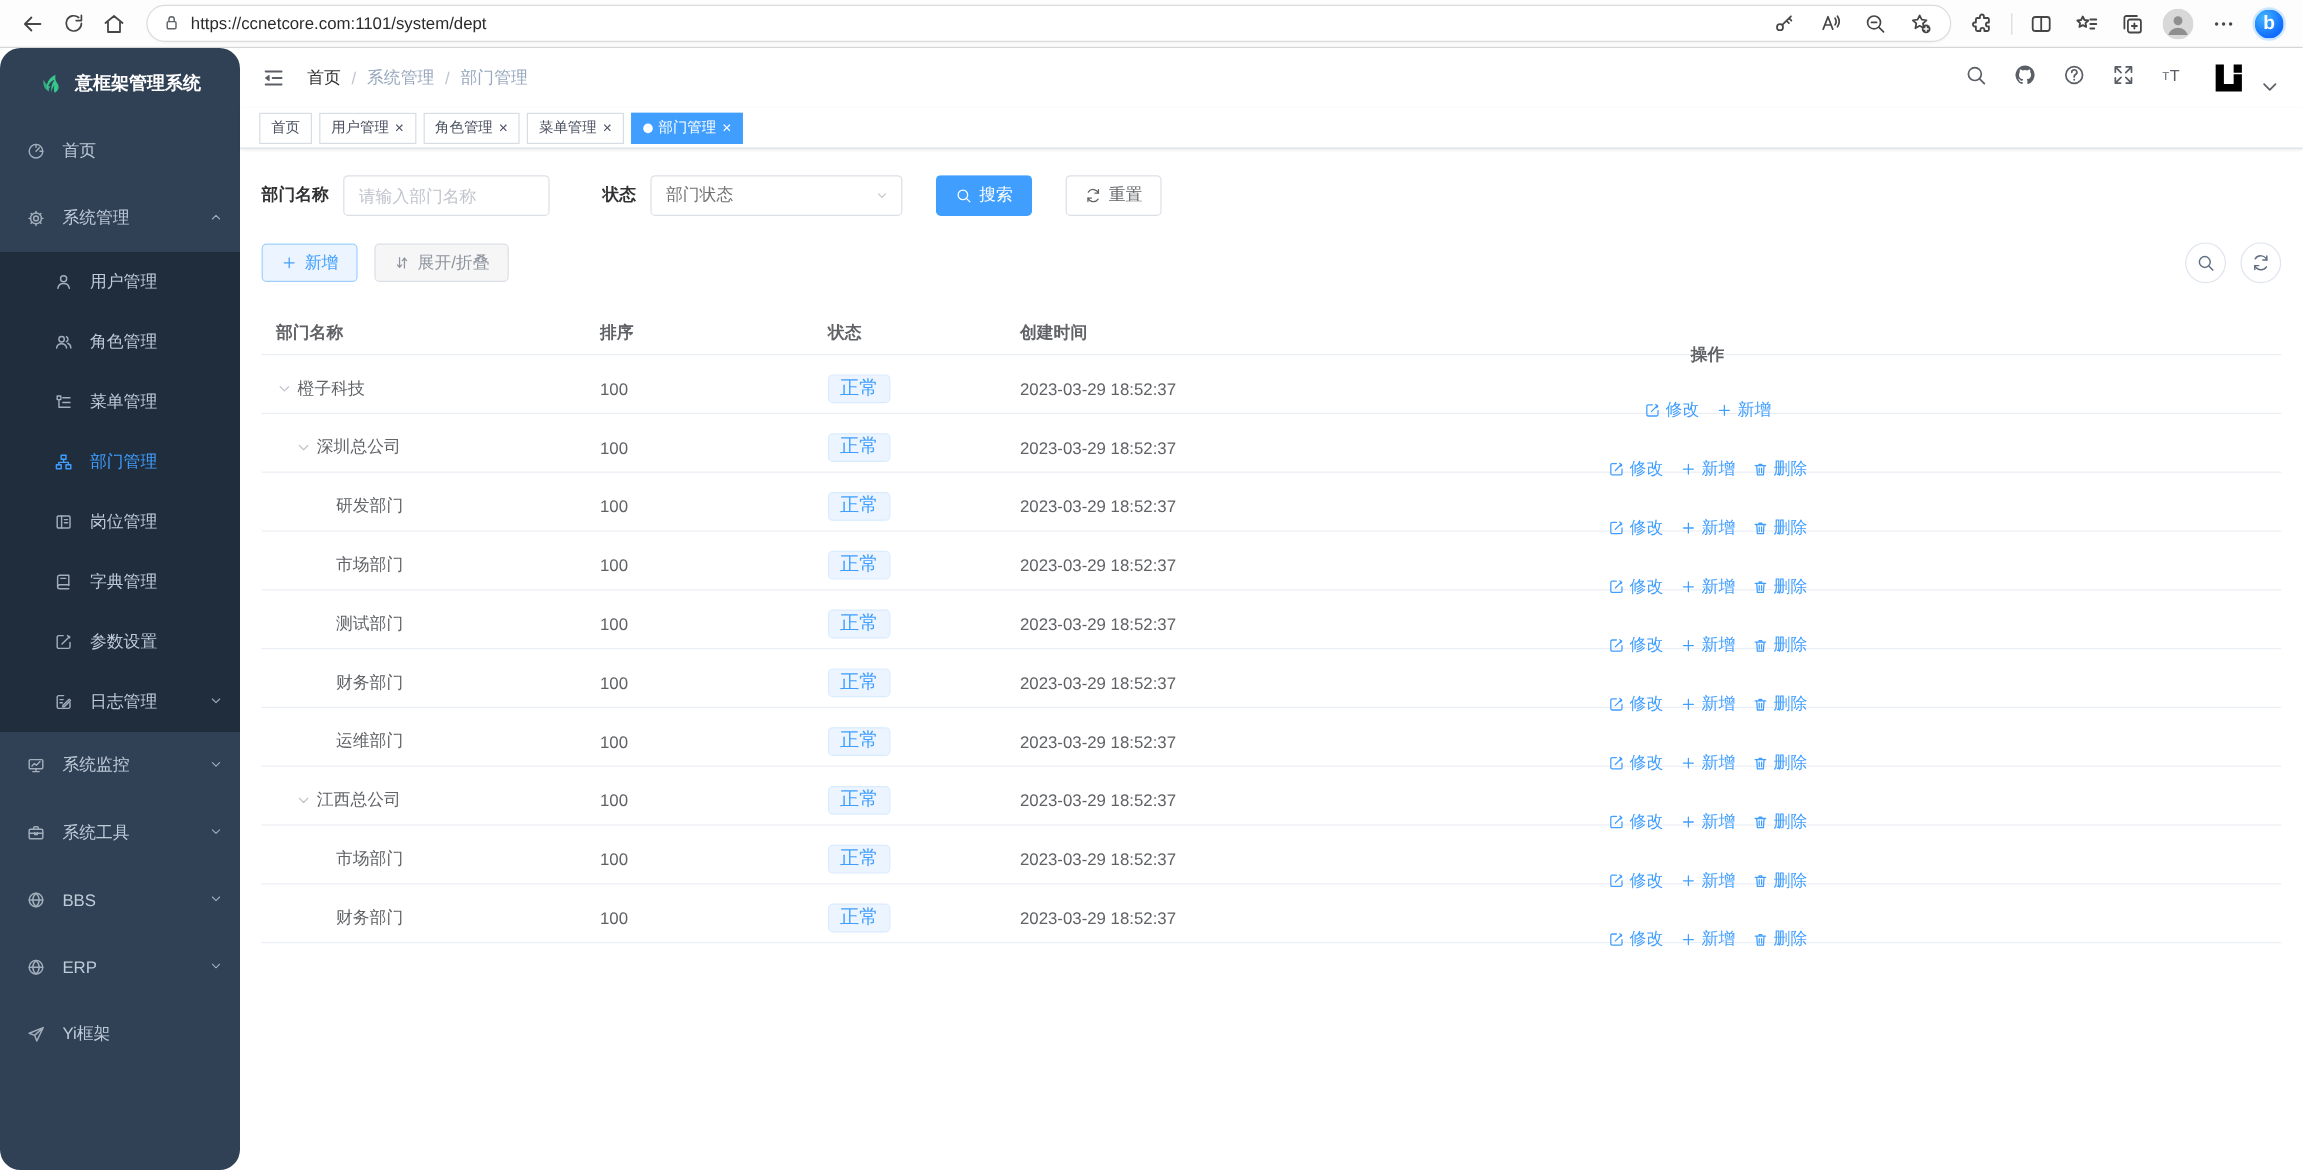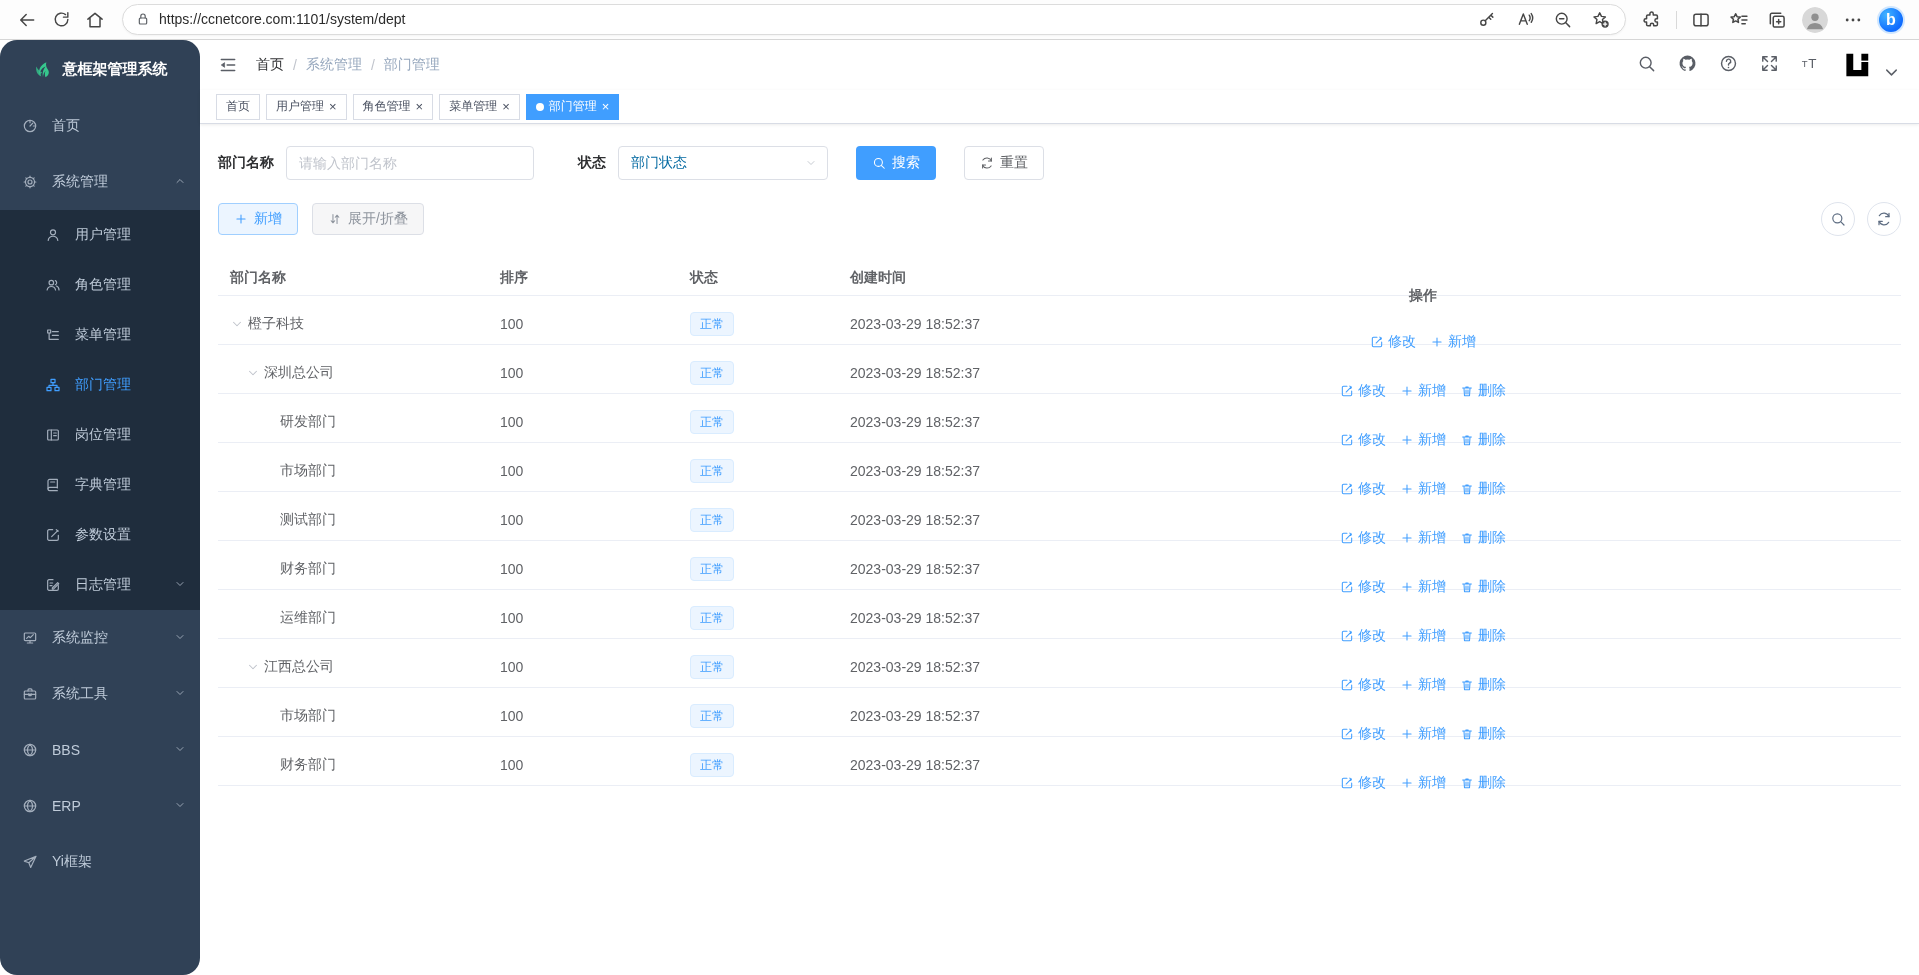--- a/index.html
+++ b/index.html
@@ -60,27 +60,27 @@
   .tab { height:26px; display:inline-flex; align-items:center; gap:5px; padding:0 9px;
     border:1px solid #d8dce5; background:#fff; color:#495060; font-size:12px; cursor:pointer; }
   .tab .dot { width:8px; height:8px; border-radius:50%; background:#fff; }
   .tab .x { font-size:13px; line-height:1; }
   .tab.active { background:#409eff; border-color:#409eff; color:#fff; }
 
   
   .content { flex:1; padding:18px; overflow:hidden; }
   .filters { display:flex; align-items:center; margin:4px 0 22px; }
   .f-label { font-size:14px; font-weight:bold; color:#303133; margin-right:12px; }
-  .inp { width:248px; height:34px; border:1px solid #dcdfe6; border-radius:4px;
+  .inp { width:172px; height:34px; border:1px solid #dcdfe6; border-radius:4px;
     padding:0 12px; font-size:14px; color:#606266; outline:none;
     font-family:"Liberation Sans","DejaVu Sans",sans-serif; }
   .inp::placeholder { color:#c0c4cc; }
   .gap40 { width:44px; }
   .sel { width:210px; height:34px; border:1px solid #dcdfe6; border-radius:4px;
-    padding:0 10px 0 12px; font-size:14px; color:#0369a1; display:flex; align-items:center;
+    padding:0 10px 0 12px; font-size:14px; color:#737373; display:flex; align-items:center;
     cursor:pointer; }
   .sel .chev { margin-left:auto; color:#c0c4cc; }
   .btn { height:34px; border-radius:4px; display:inline-flex; align-items:center; gap:6px;
     padding:0 15px; font-size:14px; cursor:pointer; border:1px solid transparent; }
   .btn-primary { background:#409eff; color:#fff; margin-left:28px; }
   .btn-plain { background:#fff; color:#606266; border-color:#dcdfe6; margin-left:28px; }
   .toolbar { display:flex; align-items:center; margin-bottom:14px; }
   .btn-addlight { height:32px; background:#ecf5ff; border-color:#a0cfff; color:#409eff; }
   .btn-gray { height:32px; background:#f6f6f7; border-color:#dcdfe6; color:#8f959e; margin-left:14px; }
   .tool-right { margin-left:auto; display:flex; gap:12px; }
@@ -90,21 +90,21 @@
 
   
   .grid { display:grid; grid-template-columns:270px 190px 160px 480px 210px 1fr; align-items:center; }
   .t-head { height:46px; border-bottom:1px solid #ebeef5; font-size:14px; font-weight:bold; color:#606266; }
   .t-head > div, .t-row > div { padding-left:12px; }
   .t-head .c-ops, .t-row .c-ops { display:flex; justify-content:center; padding-left:0;margin-top:37px; }
   .t-row { height:49px; border-bottom:1px solid #ebeef5; font-size:14px; color:#606266; }
   .c-name { display:flex; align-items:center; }
   .arrow { width:18px; height:14px; display:inline-flex; color:#c0c4cc; cursor:pointer; flex:0 0 18px; }
   .arrow.ph { visibility:hidden; cursor:default; }
-  .badge { display:inline-block; height:24px; line-height:22px; padding:0 9px; font-size:12px;
+  .badge { display:inline-block; height:24px; line-height:22px; padding:0 9px; font-size:16px;
     background:#ecf5ff; border:1px solid #d9ecff; color:#409eff; border-radius:4px; }
   .lnk { color:#409eff; display:inline-flex; align-items:center; gap:4px; font-size:14px;
     cursor:pointer; margin:0 7px; }
 
   .ic { display:inline-flex; width:16px; height:16px; flex:0 0 auto; }
   .ic svg { width:100%; height:100%; }
   .ic-12 { width:12px; height:12px; }
   .ic-14 { width:14px; height:14px; }
   .ic-19 { width:19px; height:19px; }
   .ic-20 { width:20px; height:20px; }

